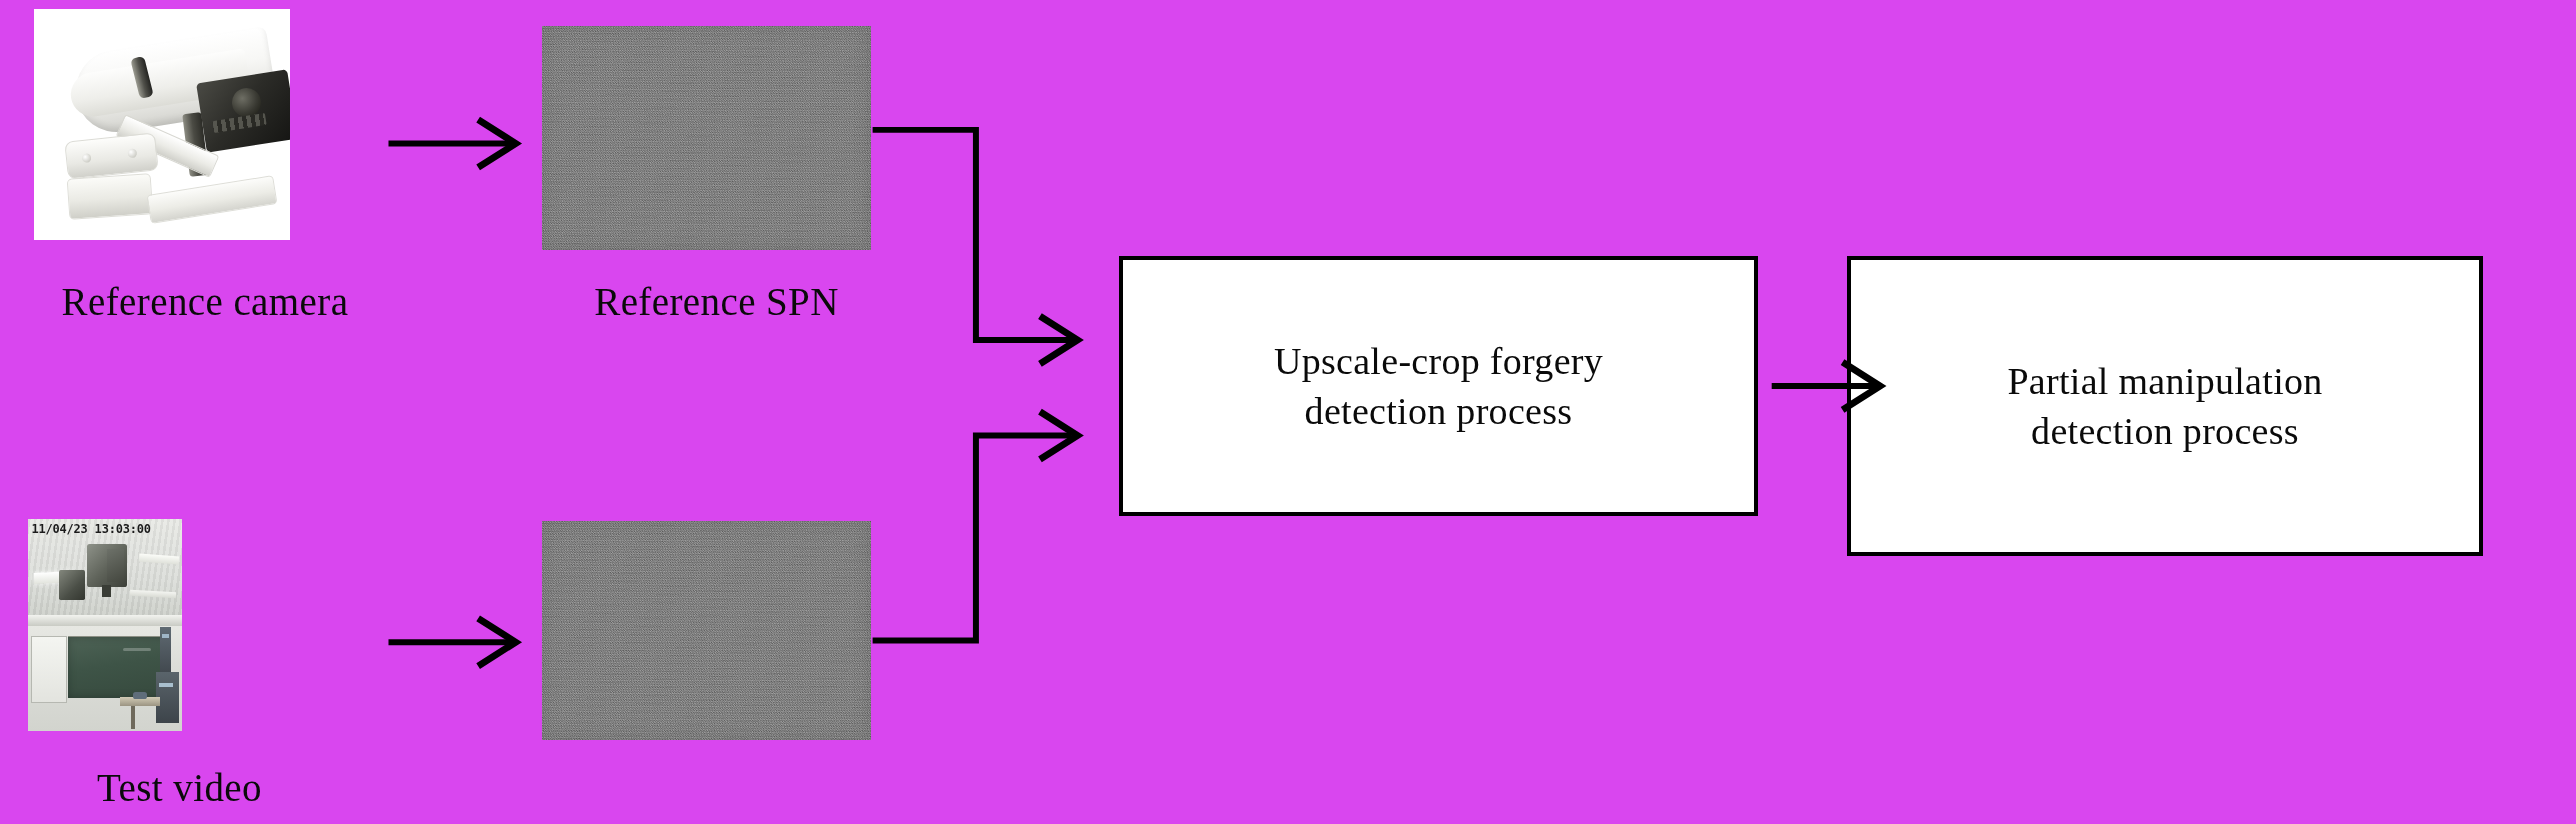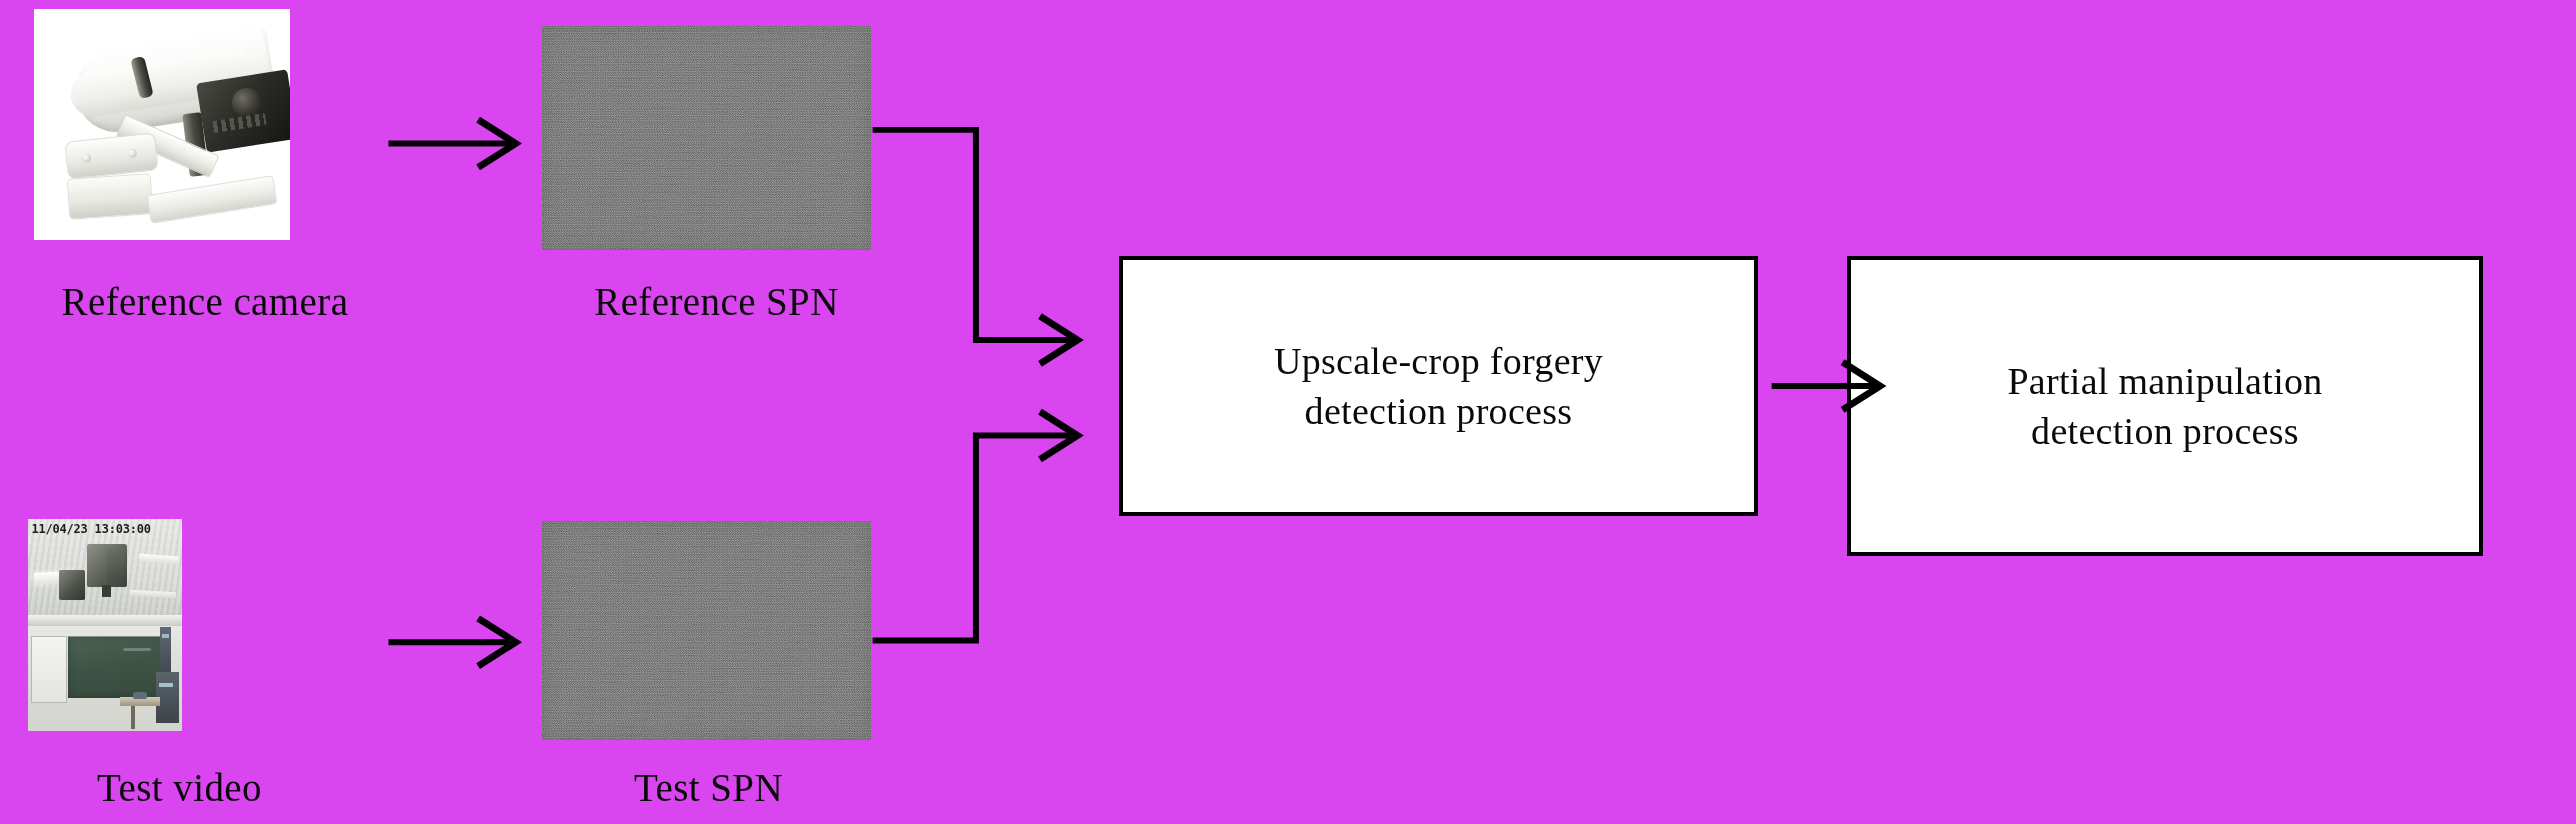--- a/index.html
+++ b/index.html
@@ -402,21 +402,20 @@
     <div class="vf-desk"></div>
     <div class="vf-desk-leg"></div>
     <div class="vf-desk-item"></div>
     <div class="vf-timestamp">11/04/23 13:03:00</div>
   </div>
   <div class="caption" style="left:0px; top:768px; width:359px;">Test video</div>
 
   <div class="spn" style="left:542px; top:521px; width:329px; height:219px;">
     <div class="spn-grain"></div>
   </div>
-  <div class="caption" style="left:508px; top:768px; width:401px;">Test SPN</div>
 
   <div class="proc-box" style="left:1119px; top:256px; width:639px; height:260px;">
     <div class="proc-text">Upscale-crop forgery
 detection  process</div>
   </div>
 
   <div class="proc-box" style="left:1847px; top:256px; width:636px; height:300px;">
     <div class="proc-text">Partial  manipulation
 detection  process</div>
   </div>

